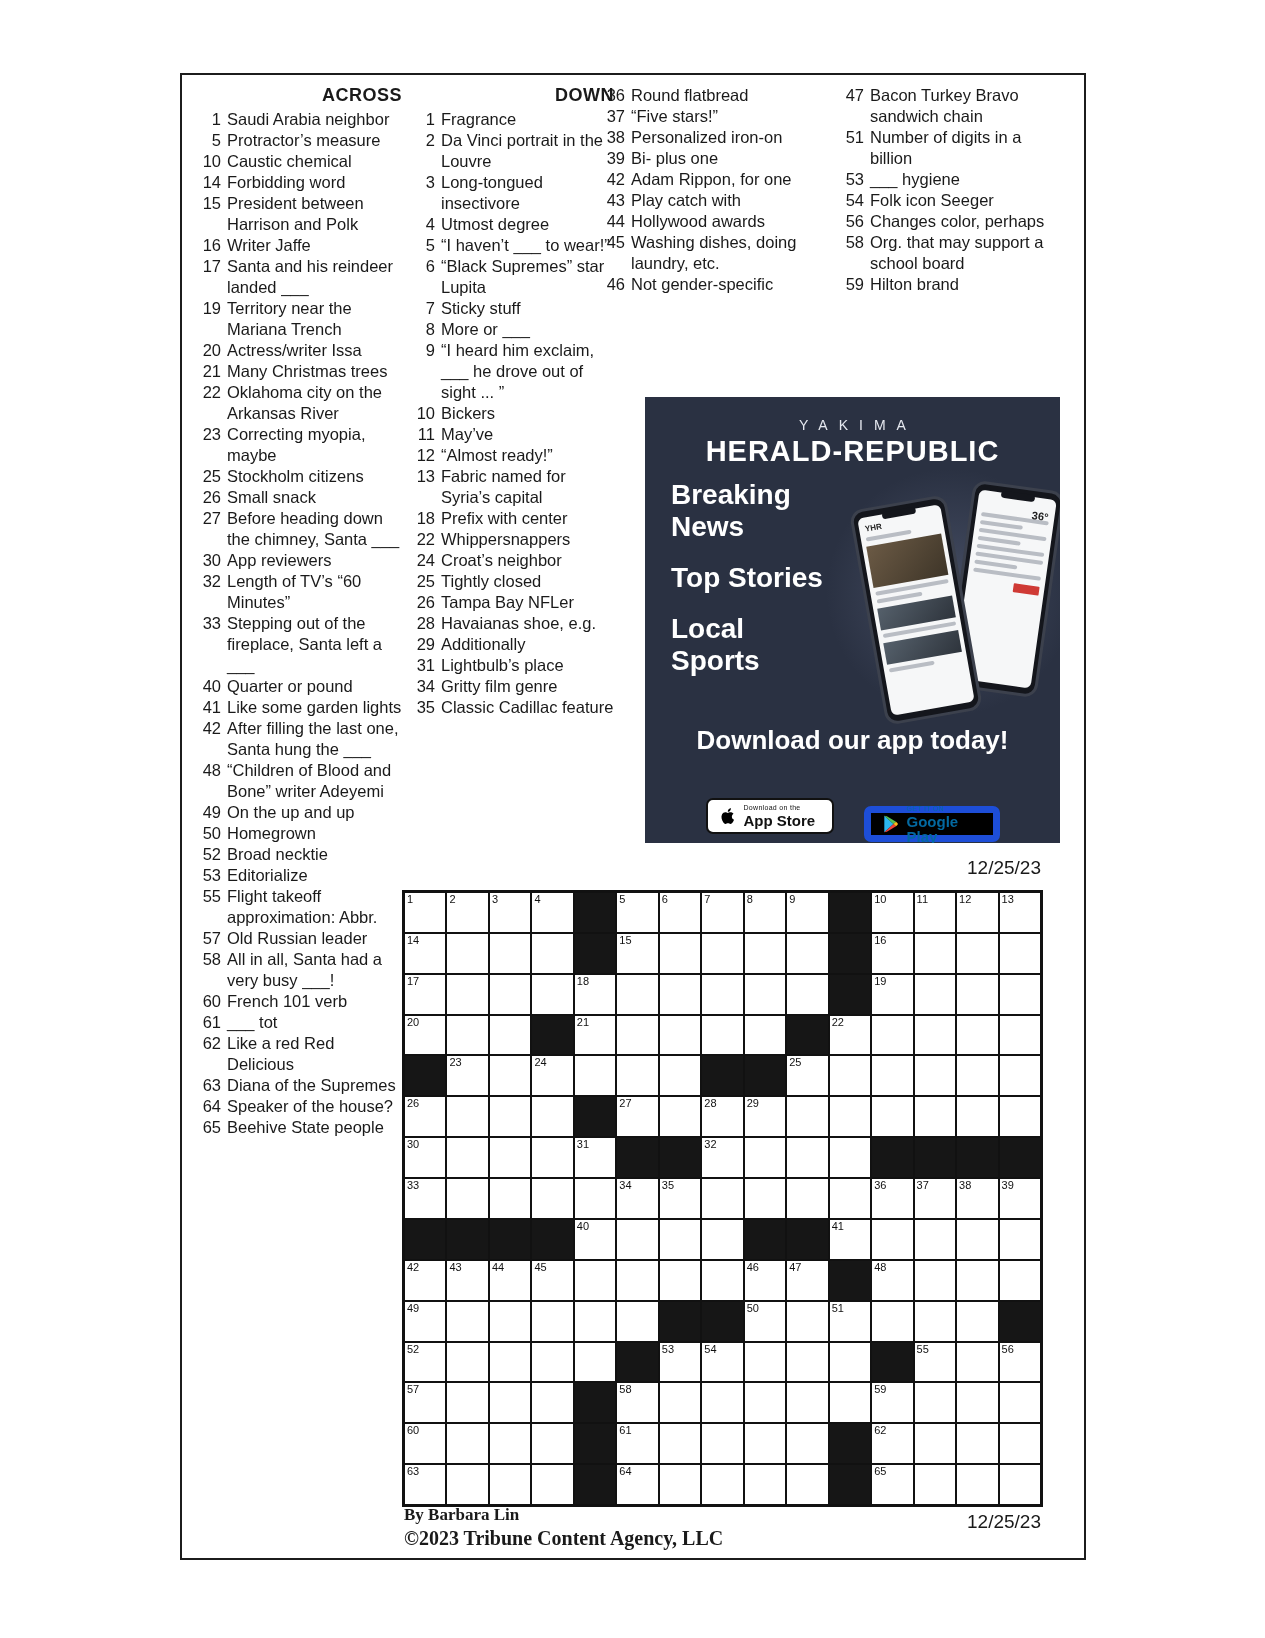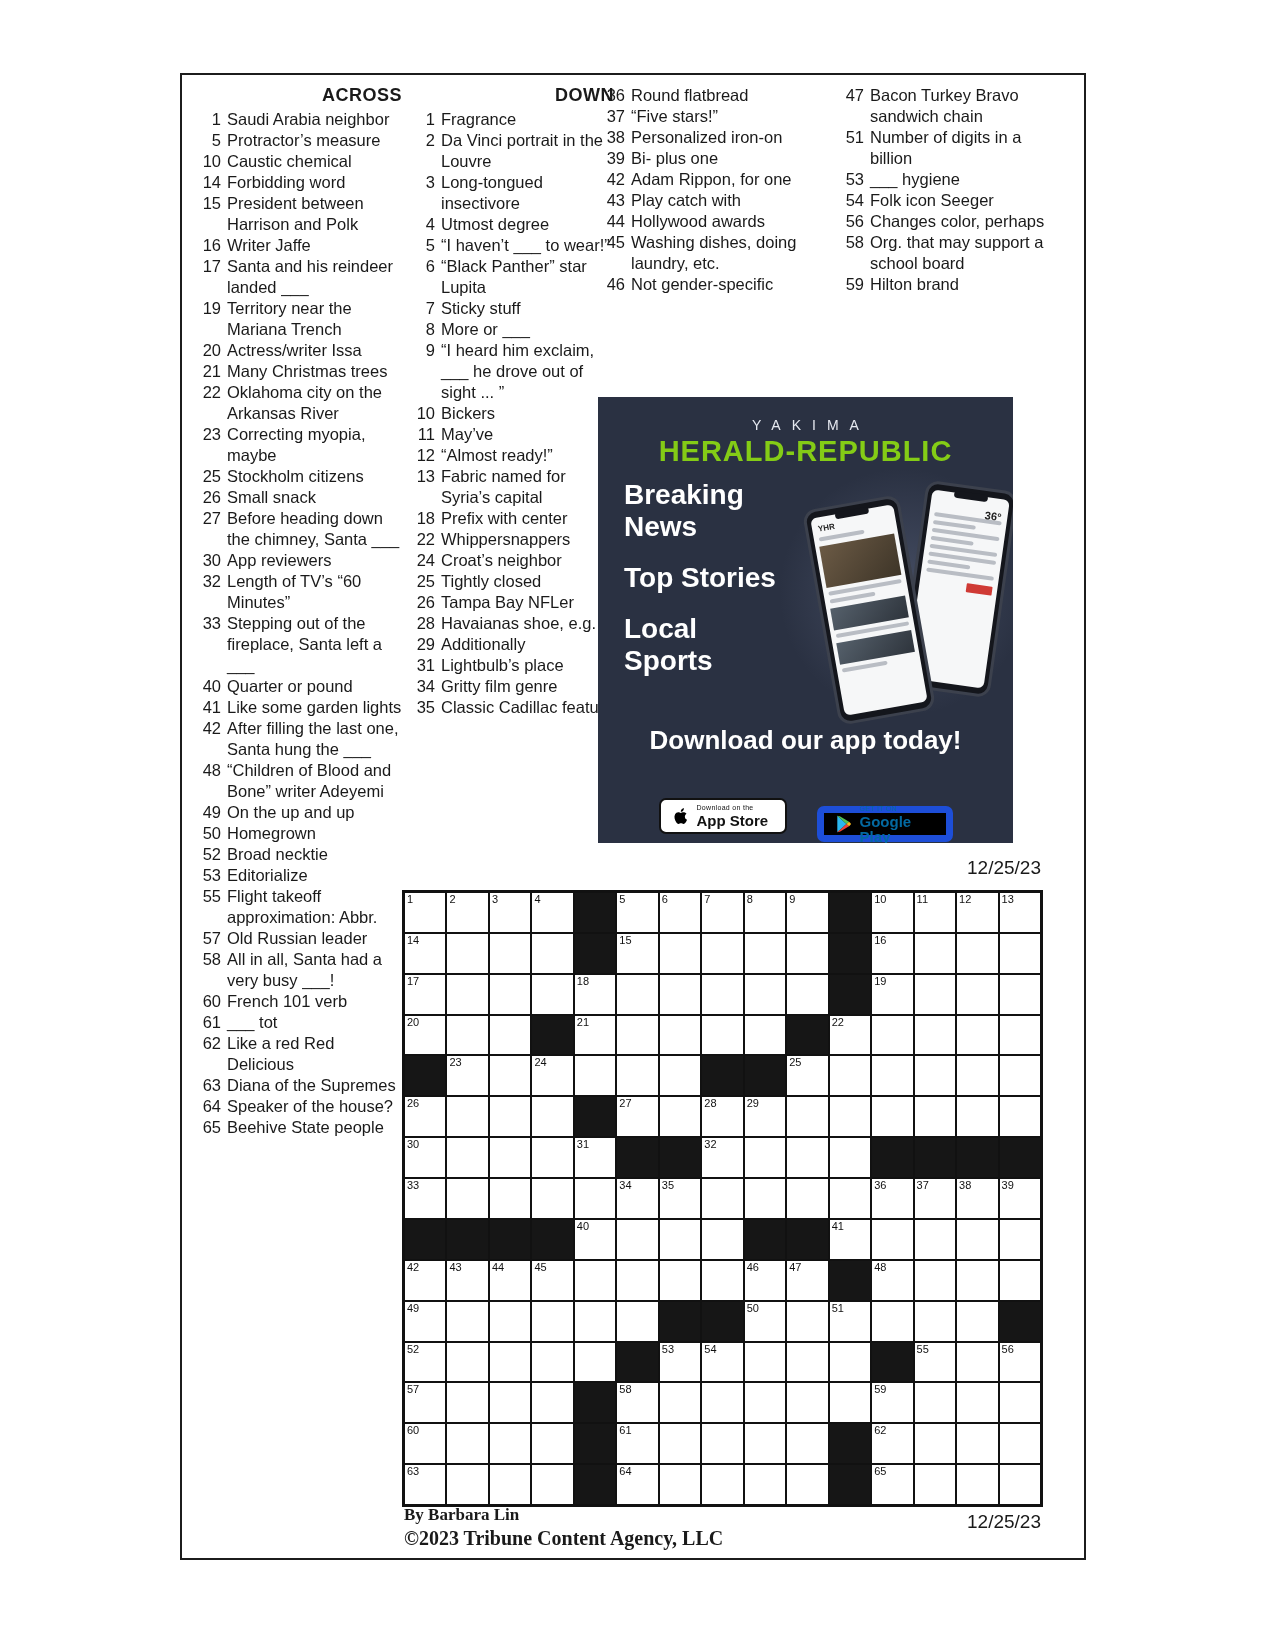--- a/index.html
+++ b/index.html
@@ -12,23 +12,23 @@
   .col-across { left:14px;  width:206px; }
   .col-down   { left:228px; width:204px; }
   .col-down2  { left:418px; width:200px; }
   .col-down3  { left:657px; width:214px; }
   .clue-header { font-weight:bold; font-size:18px; text-align:right; letter-spacing:.5px; margin-bottom:3px; }
   .clue { font-size:16.5px; line-height:21px; padding-left:31px; text-indent:-31px; }
   .cnum { display:inline-block; width:25px; text-align:right; text-indent:0; margin-right:6px; font-size:16.5px; }
   .ctxt {}
 
   
-  .ad { position:absolute; left:416px; top:322px; width:415px; height:446px; overflow:hidden;padding-left:44px; }
+  .ad { position:absolute; left:463px; top:322px; width:415px; height:446px; overflow:hidden;padding-left:44px; }
   .ad-kicker { position:absolute; top:20px; left:0; width:100%; text-align:center; color:#e6e9f0; font-size:14px; letter-spacing:11px; padding-left:11px; }
-  .ad-title  { position:absolute; top:38px; left:0; width:100%; text-align:center; color:#84cc16; font-size:29px; font-weight:bold; letter-spacing:1px; }
+  .ad-title  { position:absolute; top:38px; left:0; width:100%; text-align:center; color:#ffffff; font-size:29px; font-weight:bold; letter-spacing:1px; }
   .ad-features { position:absolute; left:26px; top:82px; width:170px; }
   .feat { color:#fff; font-size:28px; font-weight:bold; line-height:32px; margin-bottom:19px; width:160px; }
   .ad-cta { position:absolute; top:328px; left:0; width:100%; text-align:center; color:#fff; font-size:26px; font-weight:bold; }
   .glow { position:absolute; left:180px; top:70px; width:250px; height:250px; border-radius:50%;
           background:radial-gradient(circle, rgba(120,130,160,.35) 0%, rgba(120,130,160,0) 70%); }
   .phones { position:absolute; left:222px; top:88px; width:190px; height:245px; }
   .phone { position:absolute; background:#14161c; border:3px solid #3c414d; border-radius:13px; padding:6px 4px; }
   .phone-back  { left:92px; top:0; width:92px; height:208px; transform:rotate(8deg); }
   .phone-front { left:0; top:16px; width:98px; height:218px; transform:rotate(-10deg); z-index:2; }
   .screen { width:100%; height:100%; background:#f6f7f8; border-radius:6px; overflow:hidden; position:relative; }
@@ -110,21 +110,21 @@
     </div>
 
     <div class="col col-down">
       <div class="clue-header">DOWN</div>
       <div id="down-list-1">
           <div class="clue"><span class="cnum">1</span><span class="ctxt">Fragrance</span></div>
           <div class="clue"><span class="cnum">2</span><span class="ctxt">Da Vinci portrait in the Louvre</span></div>
           <div class="clue"><span class="cnum">3</span><span class="ctxt">Long-tongued insectivore</span></div>
           <div class="clue"><span class="cnum">4</span><span class="ctxt">Utmost degree</span></div>
           <div class="clue"><span class="cnum">5</span><span class="ctxt">“I haven’t ___ to wear!”</span></div>
-          <div class="clue"><span class="cnum">6</span><span class="ctxt">“Black Panther” star Lupita</span></div>
+          <div class="clue"><span class="cnum">6</span><span class="ctxt">“Black Supremes” star Lupita</span></div>
           <div class="clue"><span class="cnum">7</span><span class="ctxt">Sticky stuff</span></div>
           <div class="clue"><span class="cnum">8</span><span class="ctxt">More or ___</span></div>
           <div class="clue"><span class="cnum">9</span><span class="ctxt">“I heard him exclaim, ___ he drove out of sight ... ”</span></div>
           <div class="clue"><span class="cnum">10</span><span class="ctxt">Bickers</span></div>
           <div class="clue"><span class="cnum">11</span><span class="ctxt">May’ve</span></div>
           <div class="clue"><span class="cnum">12</span><span class="ctxt">“Almost ready!”</span></div>
           <div class="clue"><span class="cnum">13</span><span class="ctxt">Fabric named for Syria’s capital</span></div>
           <div class="clue"><span class="cnum">18</span><span class="ctxt">Prefix with center</span></div>
           <div class="clue"><span class="cnum">22</span><span class="ctxt">Whippersnappers</span></div>
           <div class="clue"><span class="cnum">24</span><span class="ctxt">Croat’s neighbor</span></div>

